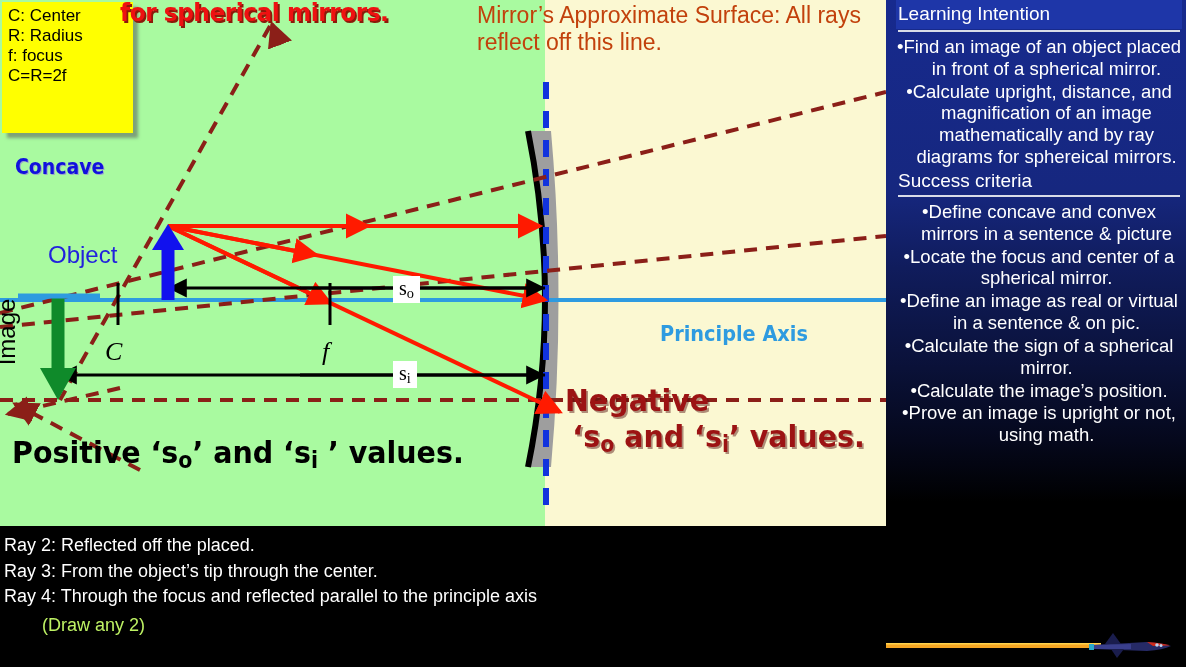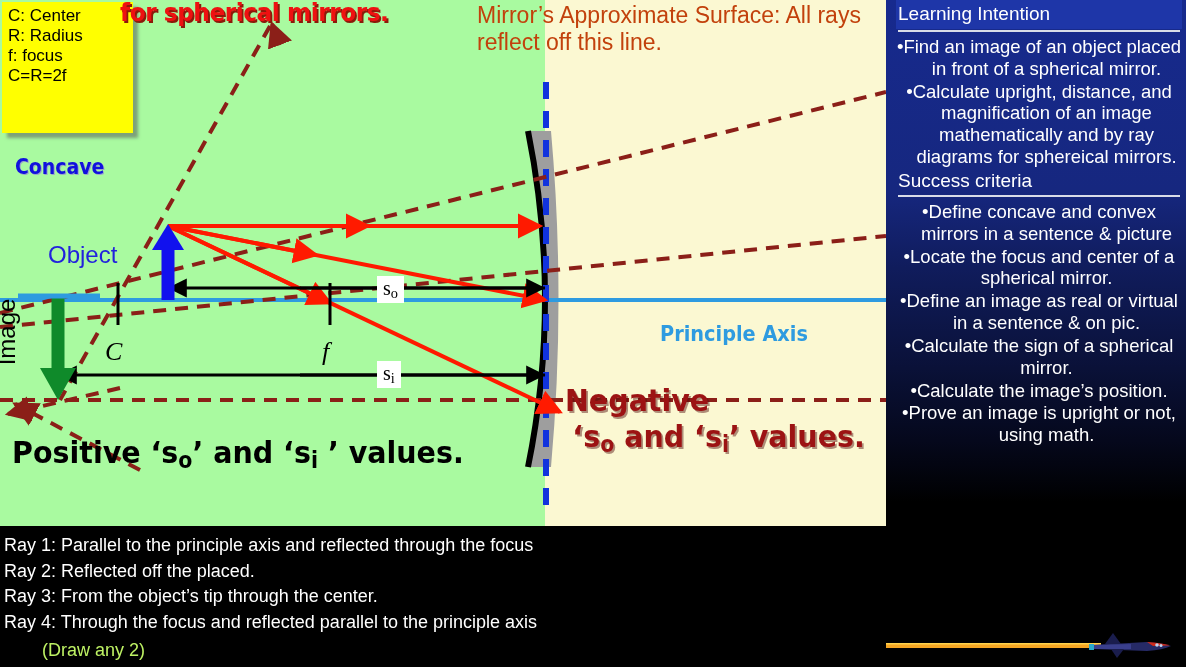--- a/index.html
+++ b/index.html
@@ -53,21 +53,21 @@
   #objectlbl{left:48px;top:241px;font-size:24px;color:#2222dd;}
   #imagelbl{
     left:-26px;top:318px;font-size:24px;color:#000;
     transform:rotate(-90deg);transform-origin:center center;
   }
   #clbl{left:105px;top:337px;font-size:26px;color:#000;font-family:"Liberation Serif",serif;font-style:italic;}
   #flbl{left:322px;top:337px;font-size:26px;color:#000;font-family:"Liberation Serif",serif;font-style:italic;}
   .dimtag{
     position:absolute;background:#ffffff;color:#000;
     font-family:"Liberation Serif", serif;font-size:20px;
-    padding:2px 6px;line-height:1;
+    padding:2px 6px;line-height:1;margin-left:16px;
   }
   #sotag{left:377px;top:276px;}
   #sitag{left:377px;top:361px;}
   .sub{font-size:.72em;vertical-align:-.22em;}
 
   #paxis{
     left:660px;top:322px;font-size:21px;font-weight:bold;color:#2e9be0;
     font-family:"DejaVu Sans", sans-serif;
     transform:scaleX(.92);transform-origin:left top;
   }
@@ -204,21 +204,20 @@
 
     <div class="lbl" id="positive"><span>Positive ‘s</span><span class="sub">o</span><span>’ and ‘s</span><span class="sub">i</span><span> ’ values.</span></div>
 
     <div class="lbl" id="negative">
       <div class="l1">Negative</div>
       <div class="l2"><span>‘s</span><span class="sub">o</span><span> and ‘s</span><span class="sub">i</span><span>’ values.</span></div>
     </div>
   </div>
 
   <div id="caption">
-    <div class="ray">Ray 1: Parallel to the principle axis and reflected through the focus</div>
     <div class="ray">Ray 2: Reflected off the placed.</div>
     <div class="ray">Ray 3: From the object’s tip through the center.</div>
     <div class="ray">Ray 4: Through the focus and reflected parallel to the principle axis</div>
     <div class="draw">(Draw any 2)</div>
   </div>
 
   <div id="panel">
     <div class="inner">
       <div class="headband">
         <div class="sechead">Learning Intention</div>

